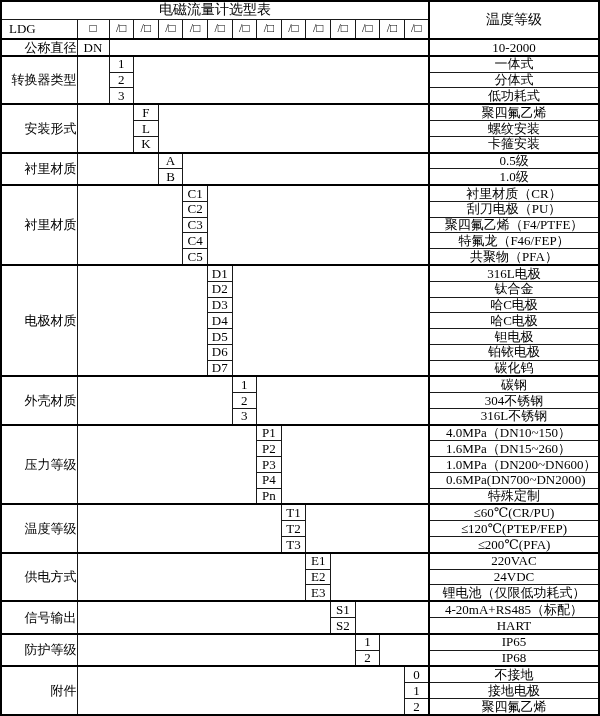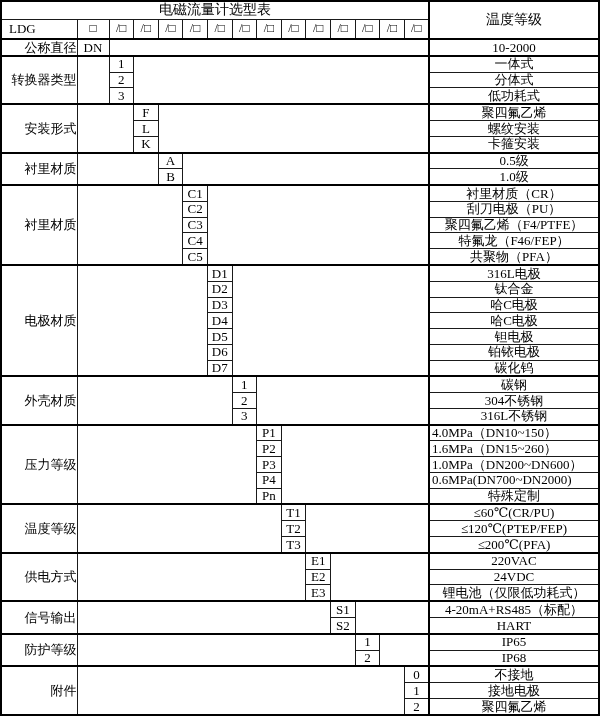--- a/index.html
+++ b/index.html
@@ -18,21 +18,21 @@
   }
   tr.title-row { height: 18px; }
   tr.header-row { height: 20px; }
   td.title { font-size: 14px; }
   td.desc-head { font-size: 14px; border-left: 2px solid #000000; }
   td.model { text-align: left; padding-left: 7px; }
   td.slot { font-size: 12px; }
   td.glabel { font-size: 13px; text-align: right; }
   td.glabel.left { text-align: right; padding-left: 19px; }
   td.desc { border-left: 2px solid #000000; margin-left: 31px; }
-  td.desc.left { text-align: left; padding-left: 2px; }
+  td.desc.left { text-align: left; padding-left: 16px; }
   td.gs { border-top: 2px solid #000000; }
   td.filler { border-left: 1px solid #1a1a1a; }
 </style>
 </head>
 <body>
 
 <table id="sel-table">
   <colgroup id="cols">
       <col style="width: 76px;">
       <col style="width: 32px;">

